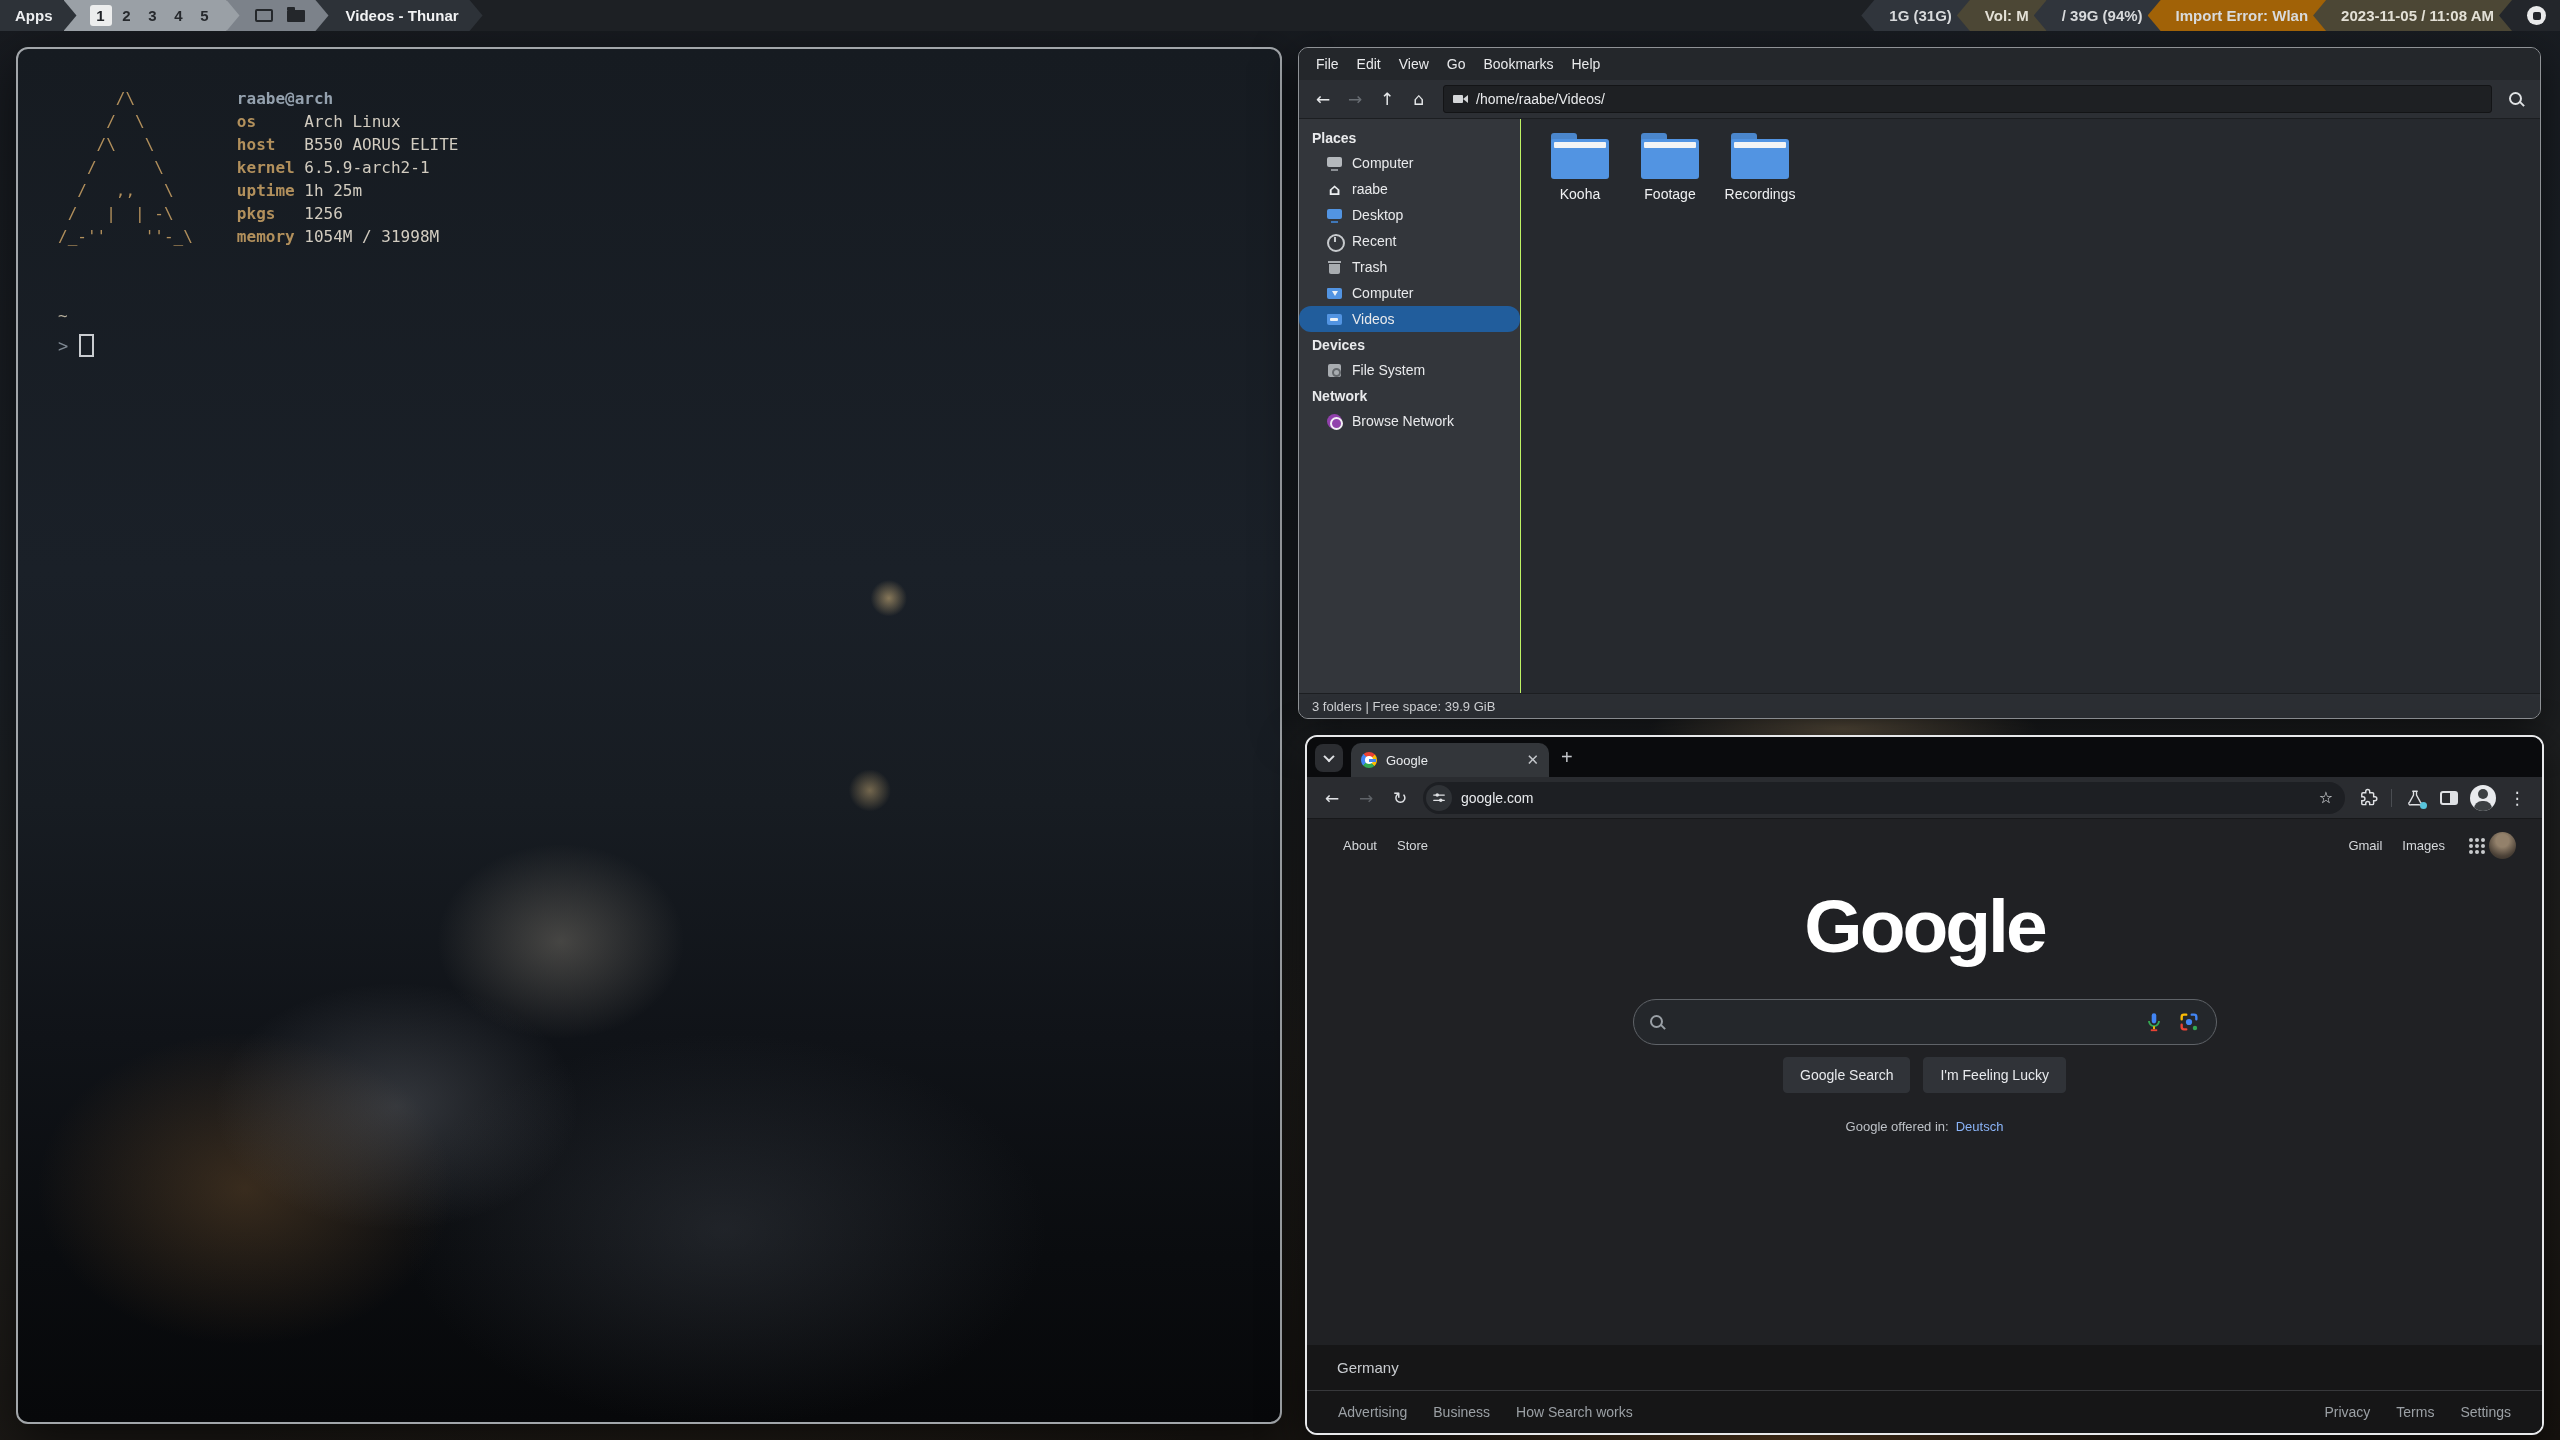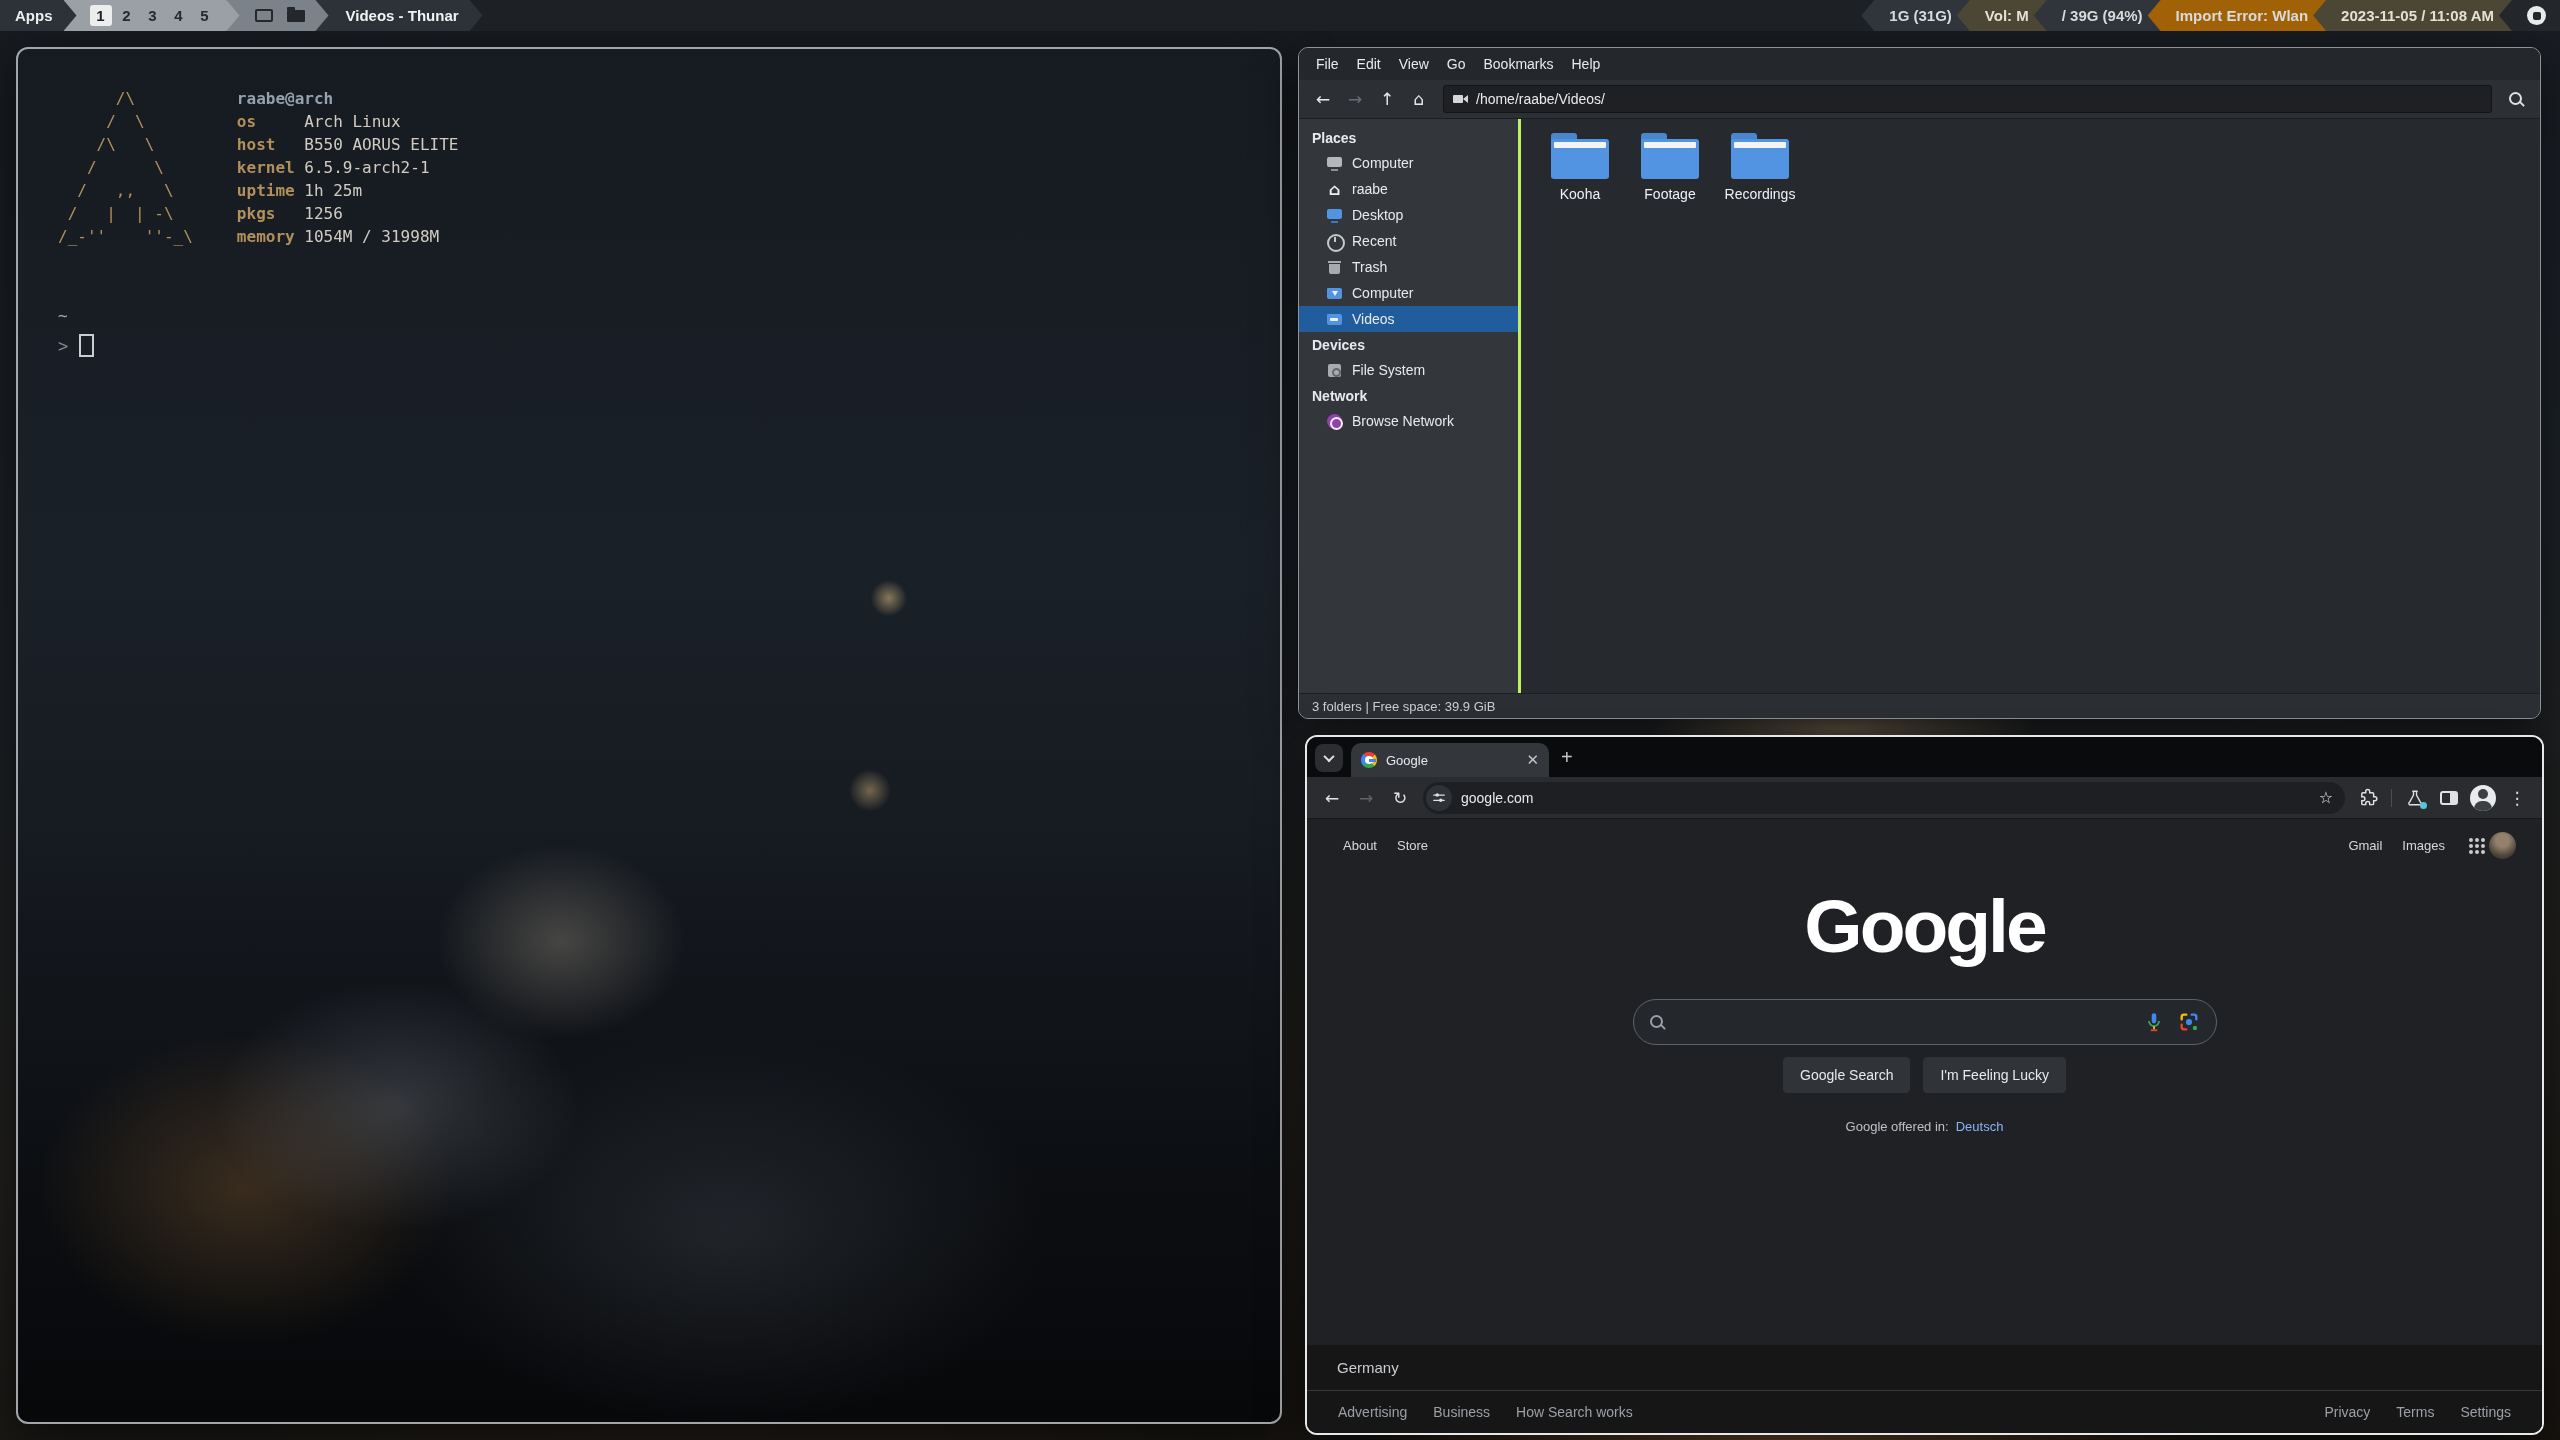--- a/index.html
+++ b/index.html
@@ -80,24 +80,24 @@
   .pathbar input { flex:1; background:transparent; border:none; outline:none; color:#e9eaec; font-size:14px; font-family:inherit; }
   .vcam { width:15px; height:11px; position:relative; flex:none; }
   .vcam::before { content:""; position:absolute; left:0; top:1px; width:10px; height:8px; background:#d4d6d8; border-radius:1px; }
   .vcam::after { content:""; position:absolute; right:0; top:1px; width:0; height:0;
                  border-right:5px solid #d4d6d8; border-top:4px solid transparent; border-bottom:4px solid transparent; }
   .mag { position:relative; width:15px; height:15px; }
   .mag::before { content:""; position:absolute; left:0; top:0; width:9px; height:9px; border:2px solid #dfe1e3; border-radius:50%; }
   .mag::after { content:""; position:absolute; right:1px; bottom:0; width:2px; height:6px; background:#dfe1e3; transform:rotate(-45deg); }
   .searchbtn { width:32px; height:29px; display:flex; align-items:center; justify-content:center; }
   .tbody { flex:1; display:flex; min-height:0; }
-  .sidebar { width:222px; background:#33363b; border-right:3px solid #bef264; padding-top:6px; font-size:14px; color:#e9eaec; flex:none; }
+  .sidebar { width:222px; background:#33363b; border-right:1px solid #bef264; padding-top:6px; font-size:14px; color:#e9eaec; flex:none; }
   .side-header { font-weight:bold; padding:5px 13px 4px; }
   .side-row { display:flex; align-items:center; gap:9px; height:26px; padding-left:27px; }
-  .side-row.selected { background:#215d9c; }
+  .side-row.selected { background:#215d9c;border-radius:12px; }
   .si { width:17px; height:17px; position:relative; flex:none; }
   .si::before,.si::after { content:""; position:absolute; }
   .si-computer::before { left:1px; top:2px; width:15px; height:10px; background:#b4b8bc; border-radius:2px; }
   .si-computer::after { left:5px; bottom:1px; width:7px; height:2px; background:#8d9196; }
   .si-home { display:flex; align-items:center; justify-content:center; }
   .si-home::before { content:"⌂"; position:static; font:bold 16px/17px "DejaVu Sans",sans-serif; color:#eceef0; }
   .si-desktop::before { left:1px; top:2px; width:15px; height:10px; background:#5294e2; border-radius:2px; }
   .si-desktop::after { left:5px; bottom:1px; width:7px; height:2px; background:#3f77b8; }
   .si-recent::before { left:1px; top:1px; width:14px; height:14px; border:2px solid #c7cacd; border-radius:50%; }
   .si-recent::after { left:8px; top:4px; width:2px; height:5px; background:#c7cacd; }

